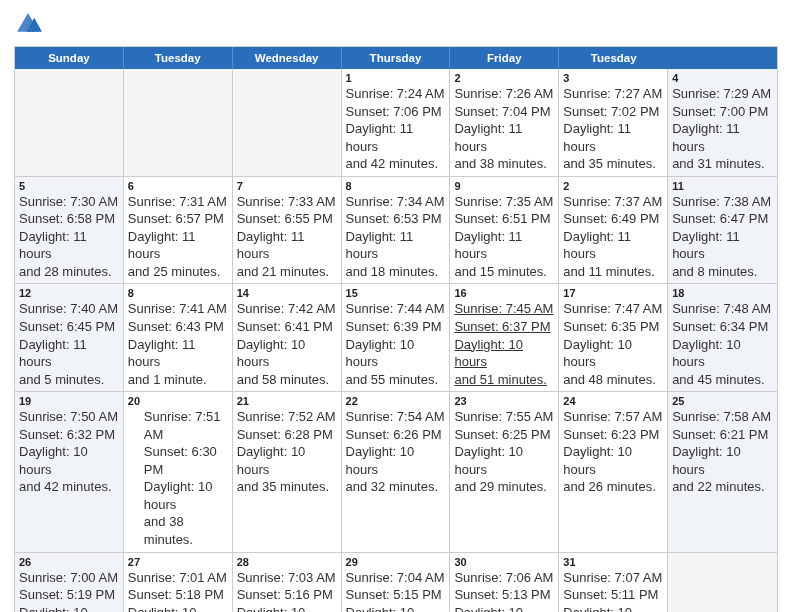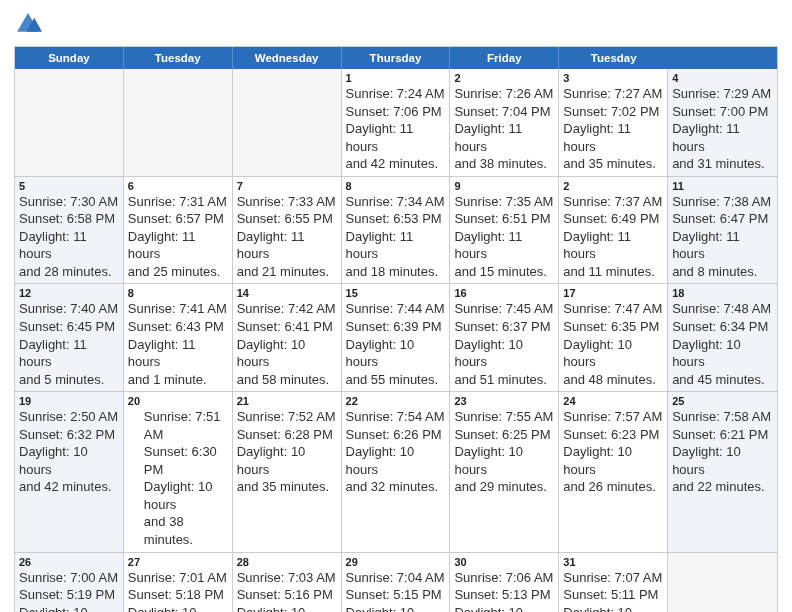--- a/index.html
+++ b/index.html
@@ -254,21 +254,21 @@
           </div>
           <div class="cal-cell">
             <div class="day-num">15</div>
             <div class="cell-text" style="white-space: pre-line;">Sunrise: 7:44 AM
 Sunset: 6:39 PM
 Daylight: 10 hours
 and 55 minutes.</div>
           </div>
           <div class="cal-cell">
             <div class="day-num">16</div>
-            <div class="cell-text" style="white-space: pre-line;">Sunrise: 7:45 AM
+            <div class="cell-text" style="white-space: pre-line; text-decoration: underline;">Sunrise: 7:45 AM
 Sunset: 6:37 PM
 Daylight: 10 hours
 and 51 minutes.</div>
           </div>
           <div class="cal-cell">
             <div class="day-num">17</div>
             <div class="cell-text" style="white-space: pre-line;">Sunrise: 7:47 AM
 Sunset: 6:35 PM
 Daylight: 10 hours
 and 48 minutes.</div>
@@ -277,21 +277,21 @@
             <div class="day-num">18</div>
             <div class="cell-text" style="white-space: pre-line;">Sunrise: 7:48 AM
 Sunset: 6:34 PM
 Daylight: 10 hours
 and 45 minutes.</div>
           </div>
         </div>
         <div class="cal-row">
           <div class="cal-cell shaded">
             <div class="day-num">19</div>
-            <div class="cell-text" style="white-space: pre-line;">Sunrise: 2:50 AM
+            <div class="cell-text" style="white-space: pre-line;">Sunrise: 7:50 AM
 Sunset: 6:32 PM
 Daylight: 10 hours
 and 42 minutes.</div>
           </div>
           <div class="cal-cell">
             <div class="day-num">20</div>
             <div class="cell-text" style="white-space: pre-line; margin-left: 16px;">Sunrise: 7:51 AM
 Sunset: 6:30 PM
 Daylight: 10 hours
 and 38 minutes.</div>

